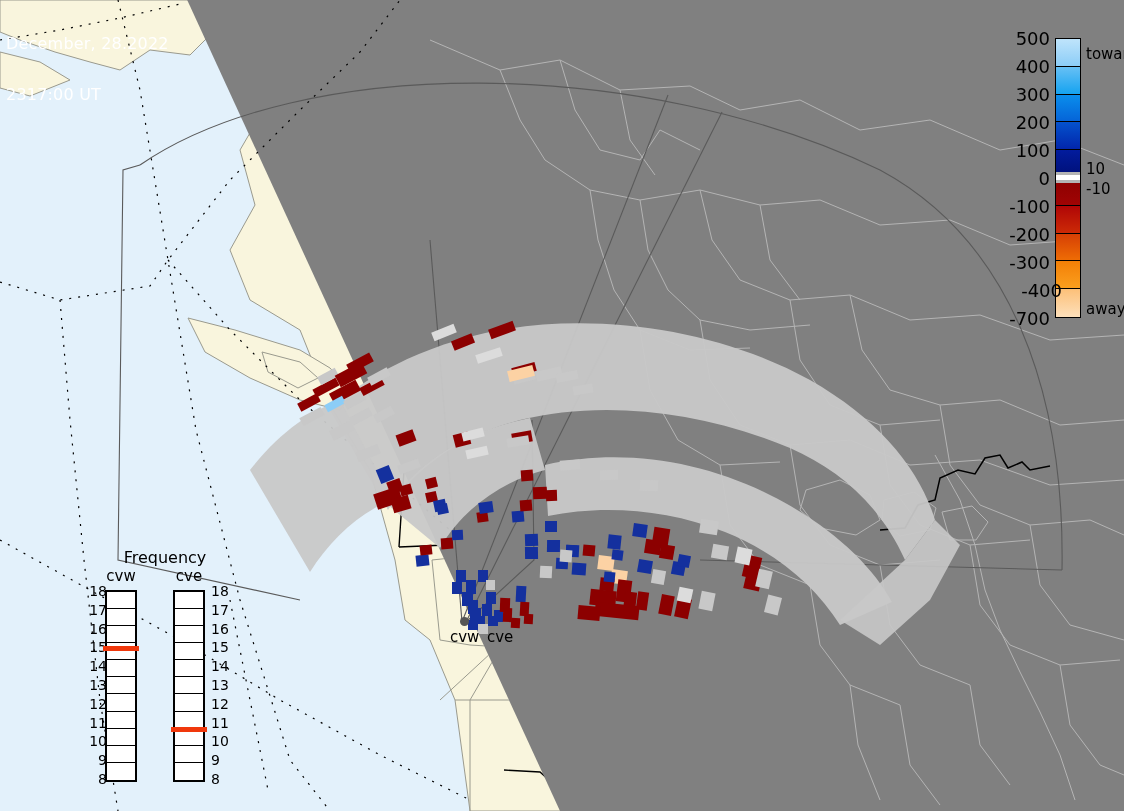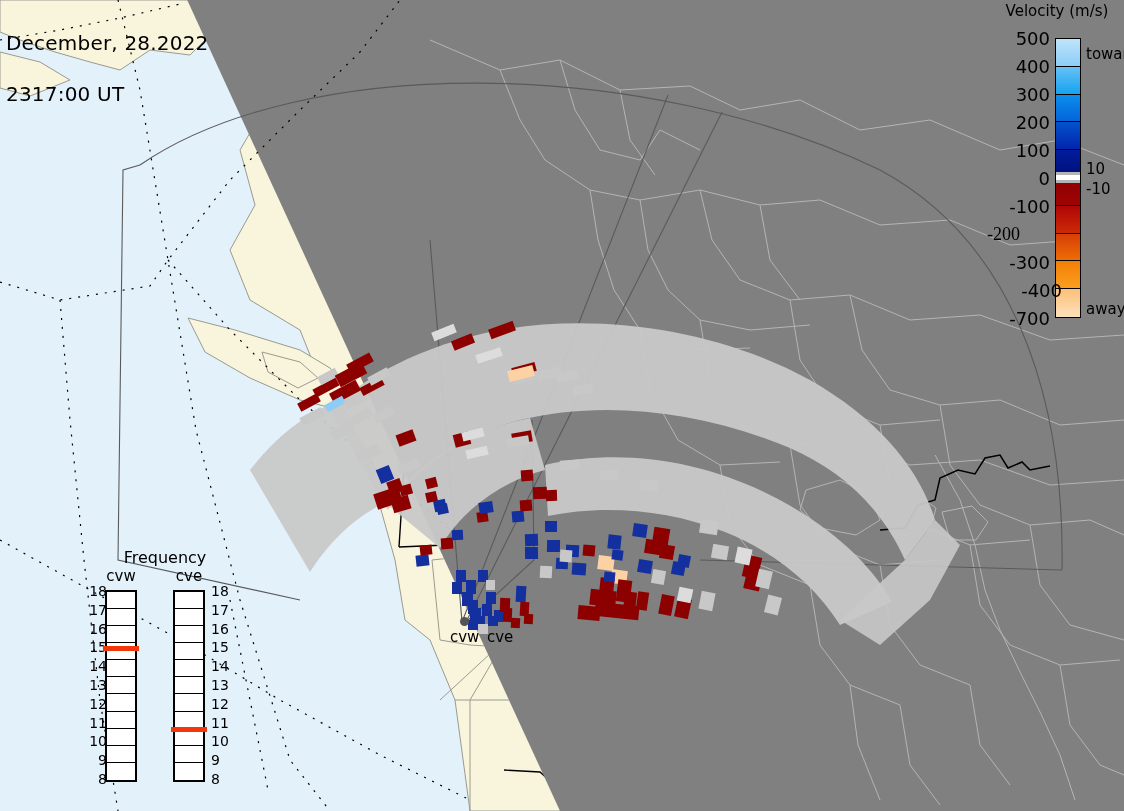--- a/index.html
+++ b/index.html
@@ -5,21 +5,21 @@
   html,body{margin:0;padding:0;background:#808080;}
   body{width:1124px;height:811px;overflow:hidden;
        font-family:"DejaVu Sans","Liberation Sans",sans-serif;}
   #root{position:relative;width:1124px;height:811px;overflow:hidden;background:#808080;}
 
   
   #map{position:absolute;left:0;top:0;width:1124px;height:811px;}
   .svgmap{position:absolute;left:0;top:0;width:1124px;height:811px;}
 
   
-  #stamp{position:absolute;left:6px;top:1px;color:#000000;font-size:20px;line-height:17px;
+  #stamp{position:absolute;left:6px;top:1px;color:#ffffff;font-size:16px;line-height:17px;
          letter-spacing:.2px;white-space:pre;z-index:40;}
   #stamp div{font-family:"DejaVu Sans","Liberation Sans",sans-serif;}
 
   
   #cbar{position:absolute;left:980px;top:0;width:144px;height:330px;z-index:40;}
   #cbar-title{position:absolute;left:8px;top:2px;width:138px;text-align:center;
               font-size:15px;color:#000;white-space:nowrap;}
   #cbar-strip{position:absolute;left:1055px;top:38px;width:26px;height:280px;
               border:1px solid #000;box-sizing:border-box;}
   .cseg{width:100%;height:10%;box-sizing:border-box;border-bottom:1px solid #000;}
@@ -314,23 +314,20 @@
           </g>
       </g>
     </svg>
   </div>
 
   <div id="stamp">
     <div>December, 28.2022</div>
     <div>2317:00 UT</div>
   </div>
 
-  <div id="cbar">
-    <div id="cbar-title">Velocity (m/s)</div>
-  </div>
   <div id="cbar-strip">
       <div class="cseg" style="background: linear-gradient(rgb(191, 228, 251), rgb(140, 205, 247));"></div>
       <div class="cseg" style="background: linear-gradient(rgb(103, 192, 245), rgb(21, 163, 240));"></div>
       <div class="cseg" style="background: linear-gradient(rgb(10, 142, 236), rgb(5, 100, 216));"></div>
       <div class="cseg" style="background: linear-gradient(rgb(4, 82, 205), rgb(2, 38, 171));"></div>
       <div class="cseg" style="background: linear-gradient(rgb(2, 28, 157), rgb(0, 15, 118));"></div>
       <div class="cseg" style="background: linear-gradient(rgb(140, 0, 0), rgb(160, 4, 4));"></div>
       <div class="cseg" style="background: linear-gradient(rgb(176, 6, 6), rgb(204, 42, 6));"></div>
       <div class="cseg" style="background: linear-gradient(rgb(214, 63, 5), rgb(238, 108, 5));"></div>
       <div class="cseg" style="background: linear-gradient(rgb(243, 127, 6), rgb(251, 159, 30));"></div>
@@ -340,21 +337,21 @@
       <div class="g"></div>
     </div>
   <div id="cbar-labels">
       <div class="cb-lab" style="left: 998px; top: 28px;">500</div>
       <div class="cb-lab" style="left: 998px; top: 56px; text-align: right;">400</div>
       <div class="cb-lab" style="left: 998px; top: 84px;">300</div>
       <div class="cb-lab" style="left: 998px; top: 112px;">200</div>
       <div class="cb-lab" style="left: 998px; top: 140px;">100</div>
       <div class="cb-lab" style="left: 998px; top: 168px;">0</div>
       <div class="cb-lab" style="left: 998px; top: 196px;">-100</div>
-      <div class="cb-lab" style="left: 968px; top: 224px; font-family: Liberation Serif, serif;">-200</div>
+      <div class="cb-lab" style="left: 998px; top: 224px;">-200</div>
       <div class="cb-lab" style="left: 998px; top: 252px;">-300</div>
       <div class="cb-lab" style="left: 1010px; top: 280px;">-400</div>
       <div class="cb-lab" style="left: 998px; top: 308px;">-700</div>
     </div>
   <div class="cb-side" style="left:1086px;top:45px;">toward</div>
   <div class="cb-side" style="left:1086px;top:300px;">away</div>
   <div class="cb-side" style="left:1086px;top:160px;">10</div>
   <div class="cb-side" style="left:1086px;top:180px;text-align:right;">-10</div>
 
   <div id="freq">

